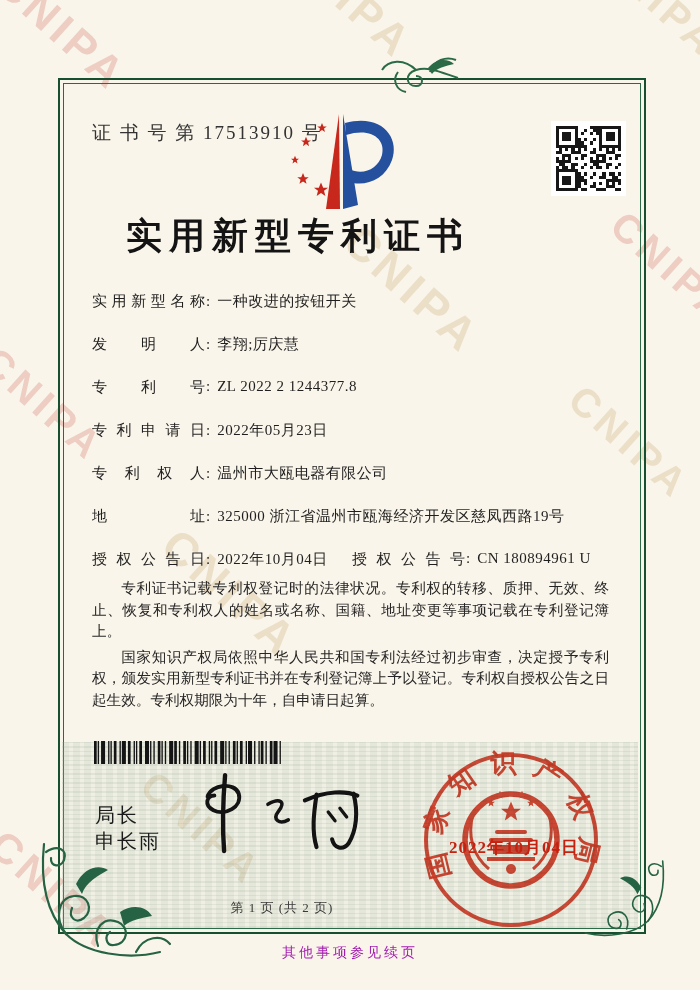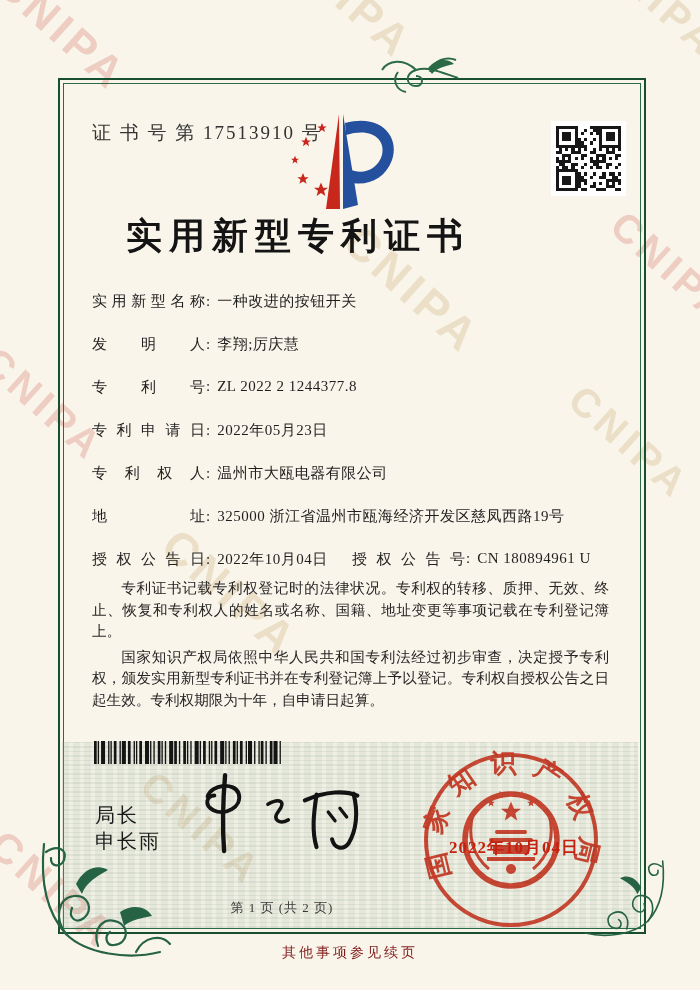--- a/index.html
+++ b/index.html
@@ -40,21 +40,21 @@
   .paras p + p{margin-top:4px;}
   .barcode{left:94px;top:741px;}
   .signer{left:95px;top:802px;font-size:20px;letter-spacing:2px;color:#1b1b1b;line-height:26px;}
   .sig{left:192px;top:768px;}
   .seal{left:421px;top:748px;mix-blend-mode:multiply;}
   .seal-date{left:428px;top:836px;width:172px;text-align:center;font-size:17px;
              font-weight:bold;color:#c6200f;letter-spacing:1px;z-index:3;}
   .pageinfo{left:0;top:899px;width:564px;text-align:center;font-size:13px;
             letter-spacing:1px;color:#3a3a3a;}
   .contnote{left:0;top:944px;width:700px;text-align:center;font-size:14px;
-            letter-spacing:3px;color:#7f1d1d;}
+            letter-spacing:3px;color:#a21caf;}
   
   .qr-wrap{left:551px;top:121px;background:#fff;padding:5px;z-index:2;}
   .qr{display:grid;grid-template-columns:repeat(21,3.1px);grid-auto-rows:3.1px;}
   .qr i{display:block;}
   .qr i.on{background:#171717;}
   .flourish{z-index:2;}
 </style>
 </head>
 <body>
 

